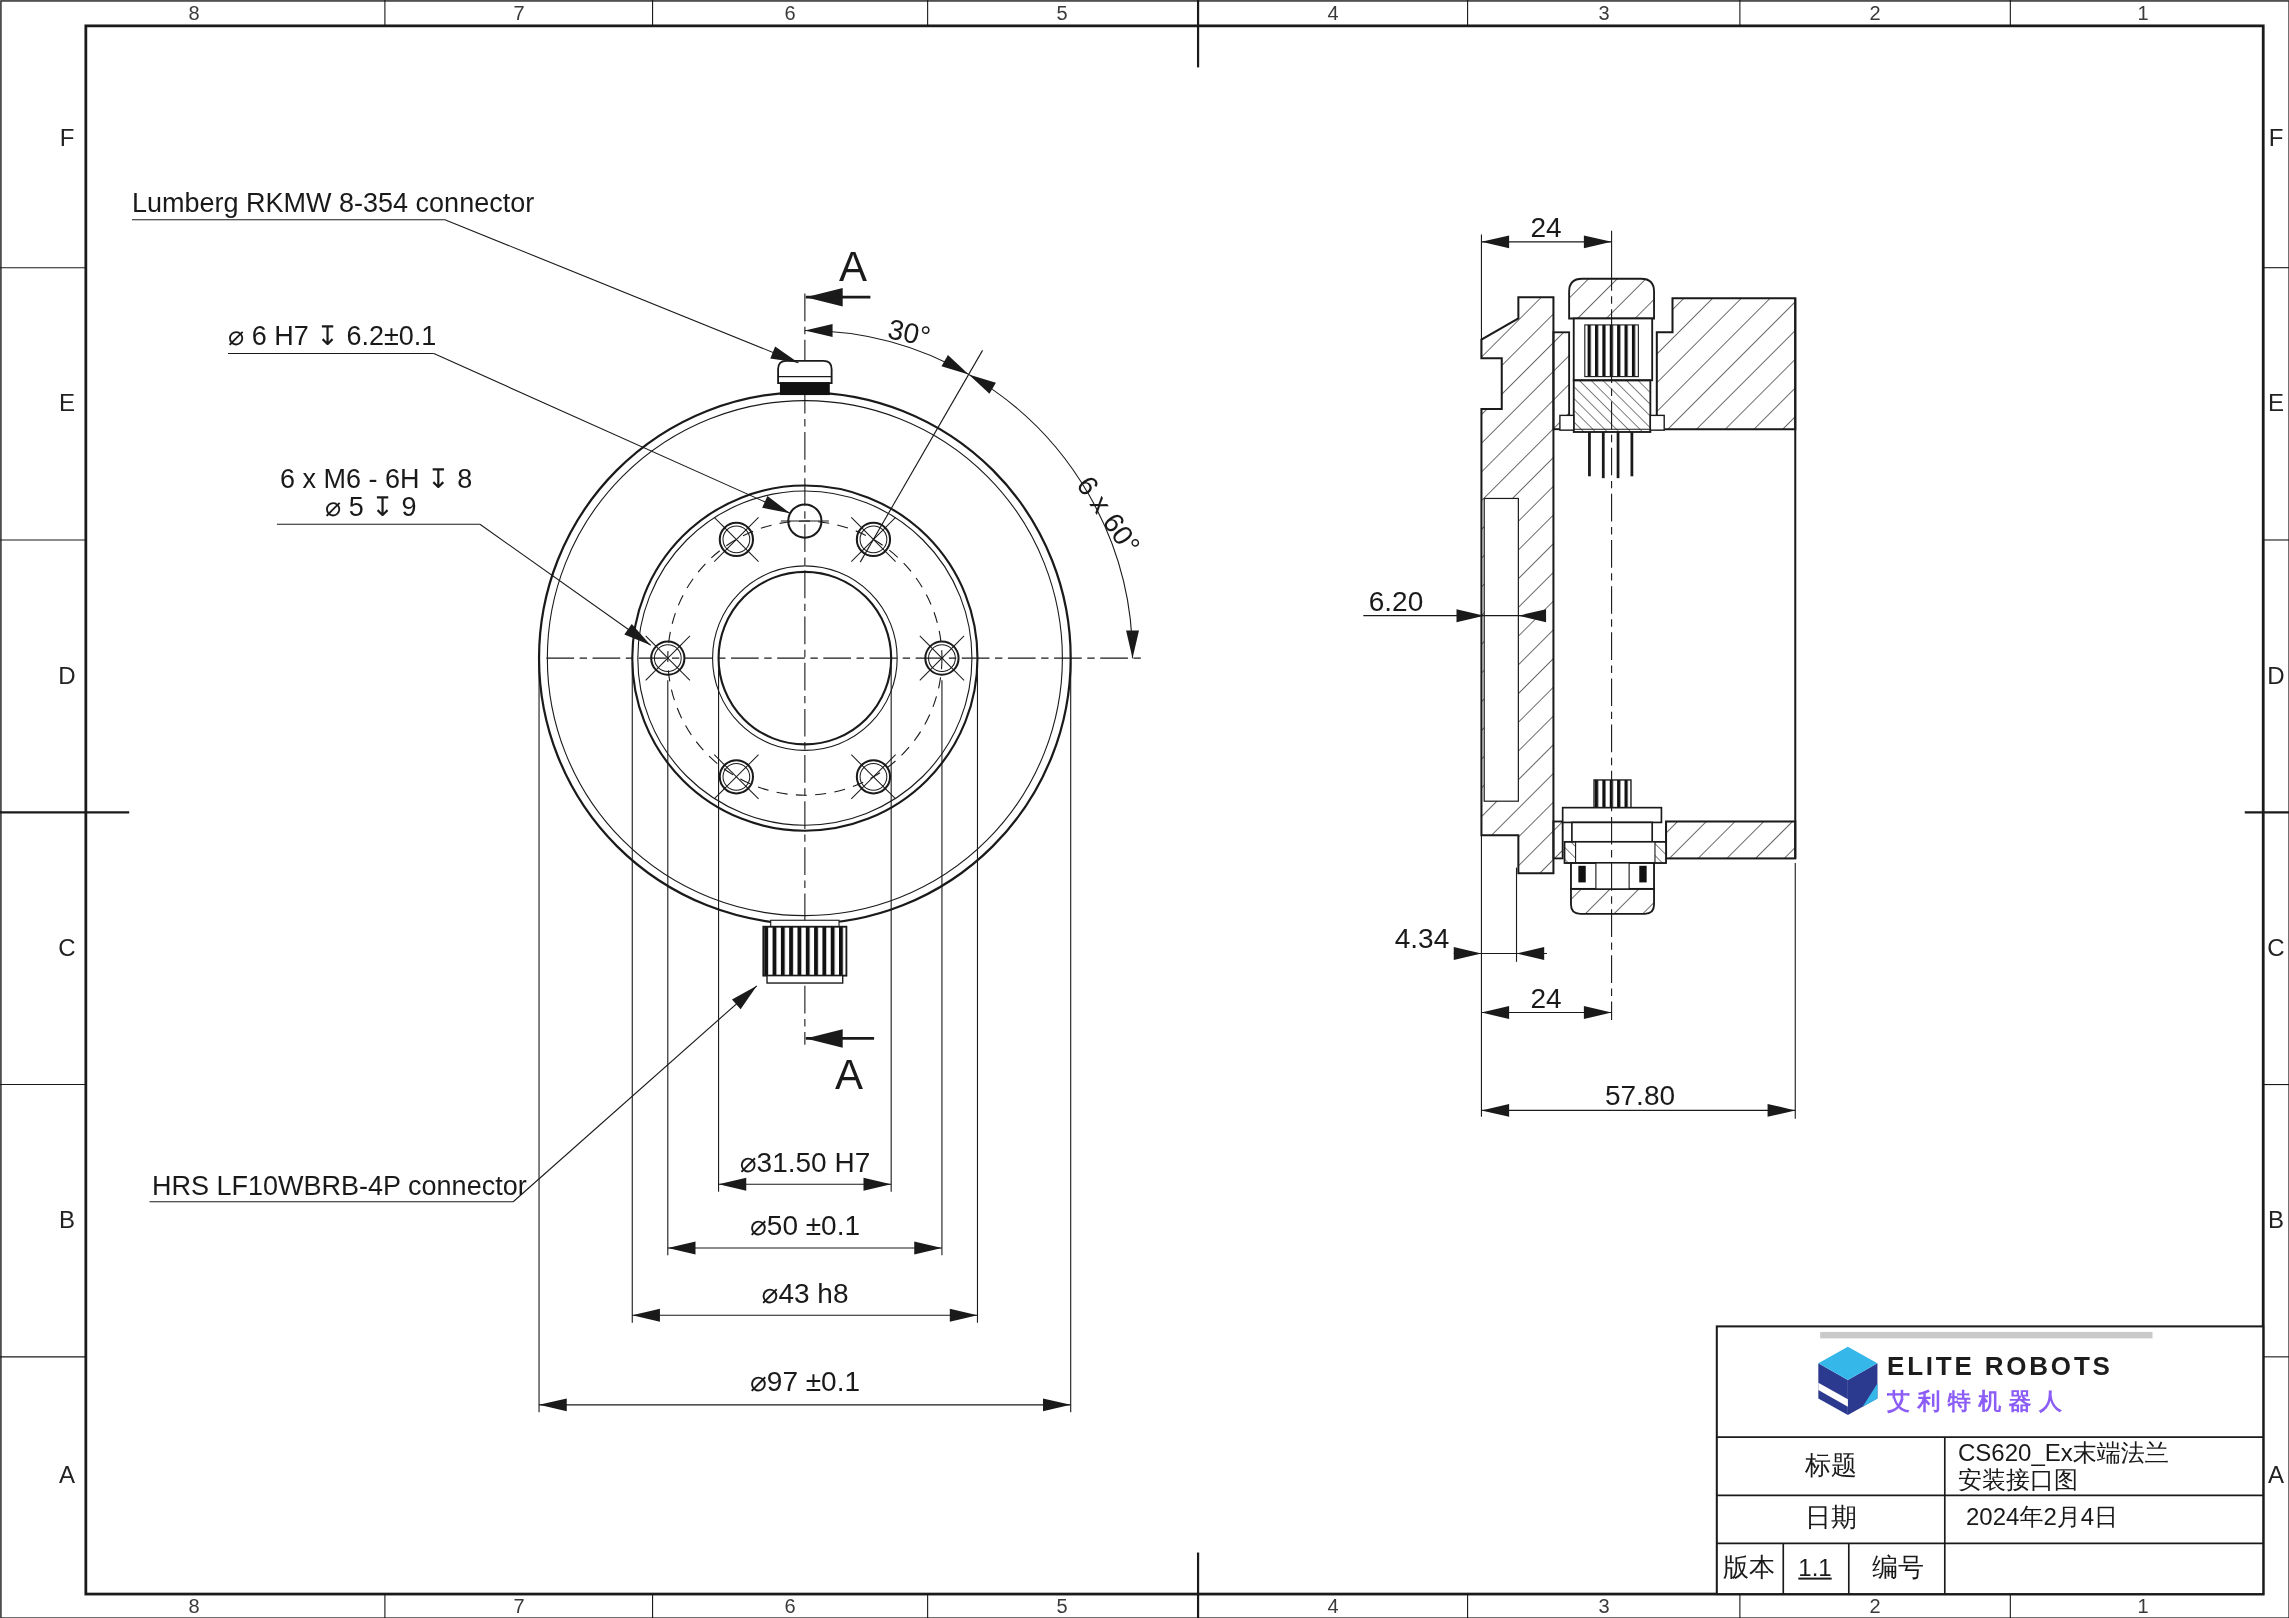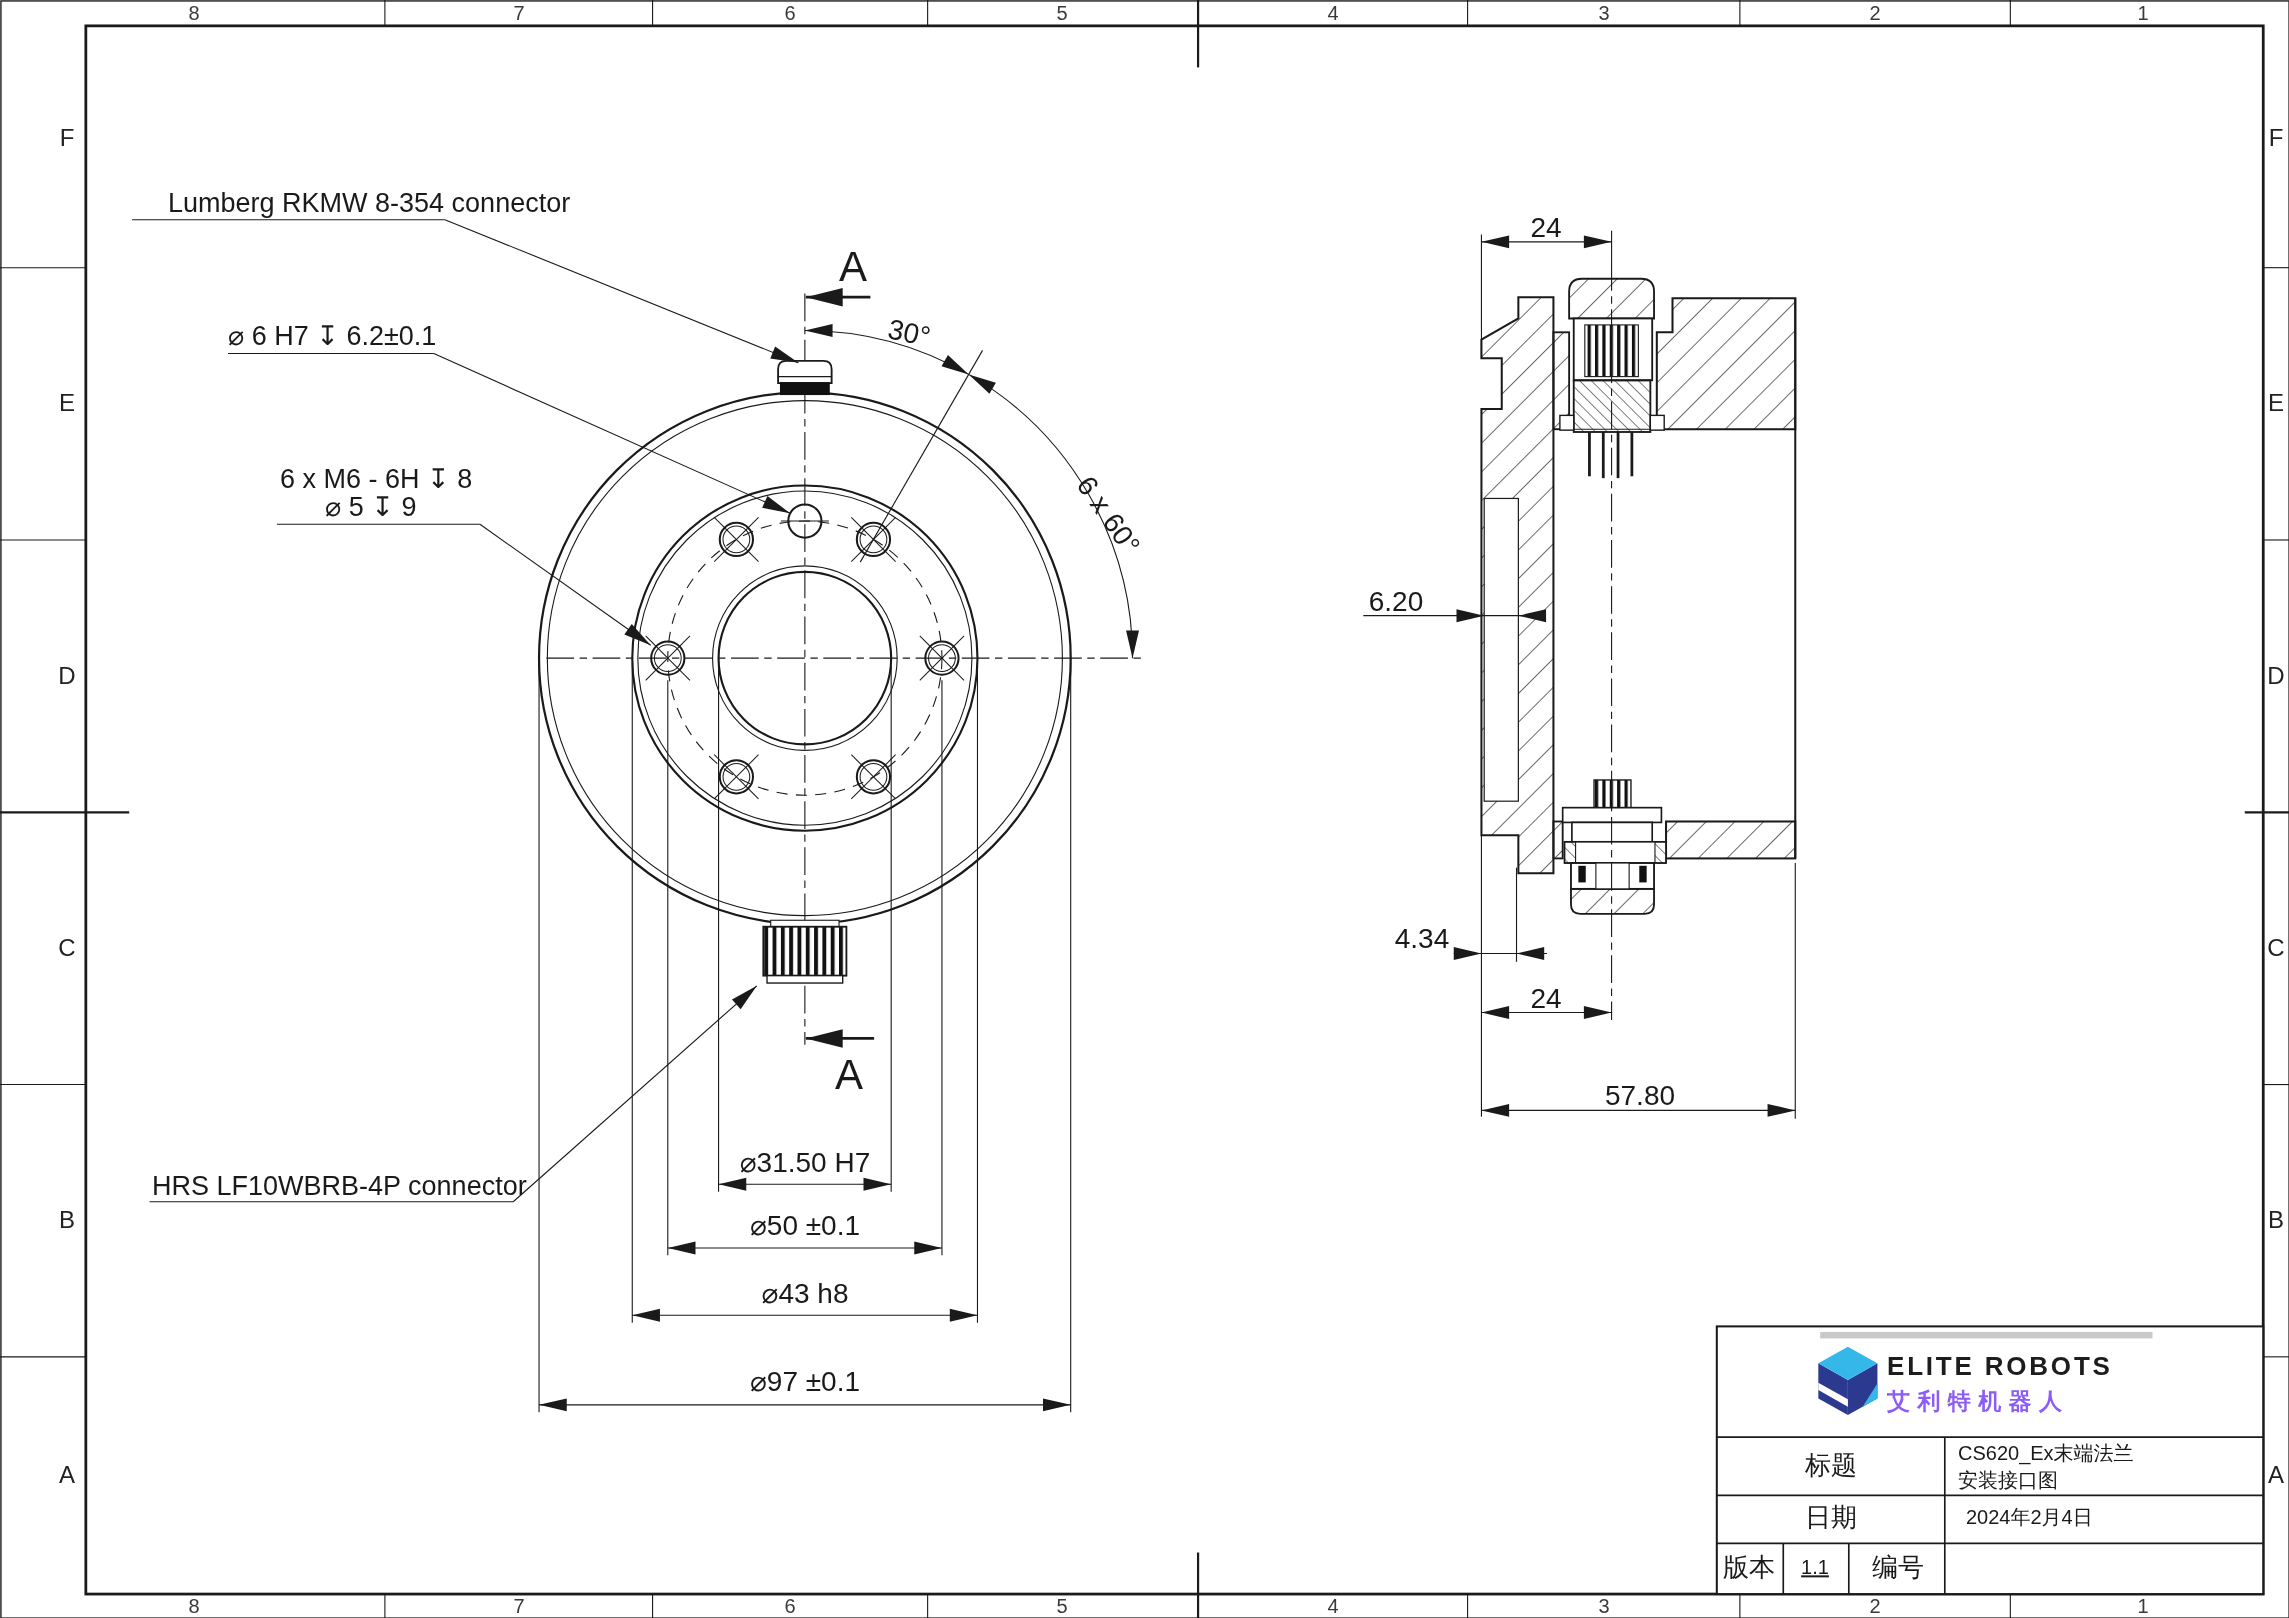--- a/index.html
+++ b/index.html
@@ -6,21 +6,21 @@
   .sheet{position:relative;width:2290px;height:1619px;background:#fff;overflow:hidden;
          font-family:"Liberation Sans",sans-serif;color:#1a1a1a;}
   .sheet svg{position:absolute;left:0;top:0;}
   .t{position:absolute;white-space:nowrap;transform:translateY(-55%);font-size:27px;color:#1a1a1a;}
   .c{transform:translate(-50%,-55%);}
   .dim{font-size:28px;}
   .sec{font-size:42px;}
   .grid{font-size:20px;color:#3a3a3a;transform:translate(-50%,-50%);}
   .rowl{font-size:24px;color:#222;transform:translate(-50%,-50%);}
   .tb-label{font-size:26px;}
-  .tb-val{font-size:20px;}
+  .tb-val{font-size:24px;}
   .brand-en{font-size:26px;font-weight:bold;letter-spacing:2.8px;color:#1d1d1d;}
   .brand-cn{font-size:23px;font-weight:bold;letter-spacing:7.4px;color:#8b5cf6;}
 </style>
 </head>
 <body>
 
 <div class="sheet">
 
 <svg width="2290" height="1619" viewBox="0 0 2481 1754">
   <defs>
@@ -321,21 +321,21 @@
 <div class="t rowl" style="left:67px;top:1220px;">B</div>
 <div class="t rowl" style="left:67px;top:1475px;">A</div>
 
 <div class="t rowl" style="left:2276px;top:138px;">F</div>
 <div class="t rowl" style="left:2276px;top:403px;">E</div>
 <div class="t rowl" style="left:2276px;top:676px;">D</div>
 <div class="t rowl" style="left:2276px;top:948px;">C</div>
 <div class="t rowl" style="left:2276px;top:1220px;">B</div>
 <div class="t rowl" style="left:2276px;top:1475px;">A</div>
 
-<div class="t" style="left:132px;top:205px;margin-left:36px;">Lumberg RKMW 8-354 connector</div>
+<div class="t" style="left:132px;top:205px;">Lumberg RKMW 8-354 connector</div>
 <div class="t" style="left:228px;top:338px;text-align:right;">⌀ 6 H7 ↧ 6.2±0.1</div>
 <div class="t" style="left:280px;top:481px;">6 x  M6 - 6H ↧ 8</div>
 <div class="t" style="left:325px;top:509px;">⌀ 5 ↧ 9</div>
 <div class="t" style="left:152px;top:1188px;">HRS LF10WBRB-4P  connector</div>
 
 <div class="t c dim" style="left:805px;top:1164px;">⌀31.50 H7</div>
 <div class="t c dim" style="left:805px;top:1227px;">⌀50 ±0.1</div>
 <div class="t c dim" style="left:805px;top:1295px;">⌀43 h8</div>
 <div class="t c dim" style="left:805px;top:1383px;">⌀97 ±0.1</div>
 <div class="t dim" style="left:909px;top:335px;transform:translate(-50%,-55%) rotate(12deg);">30°</div>

